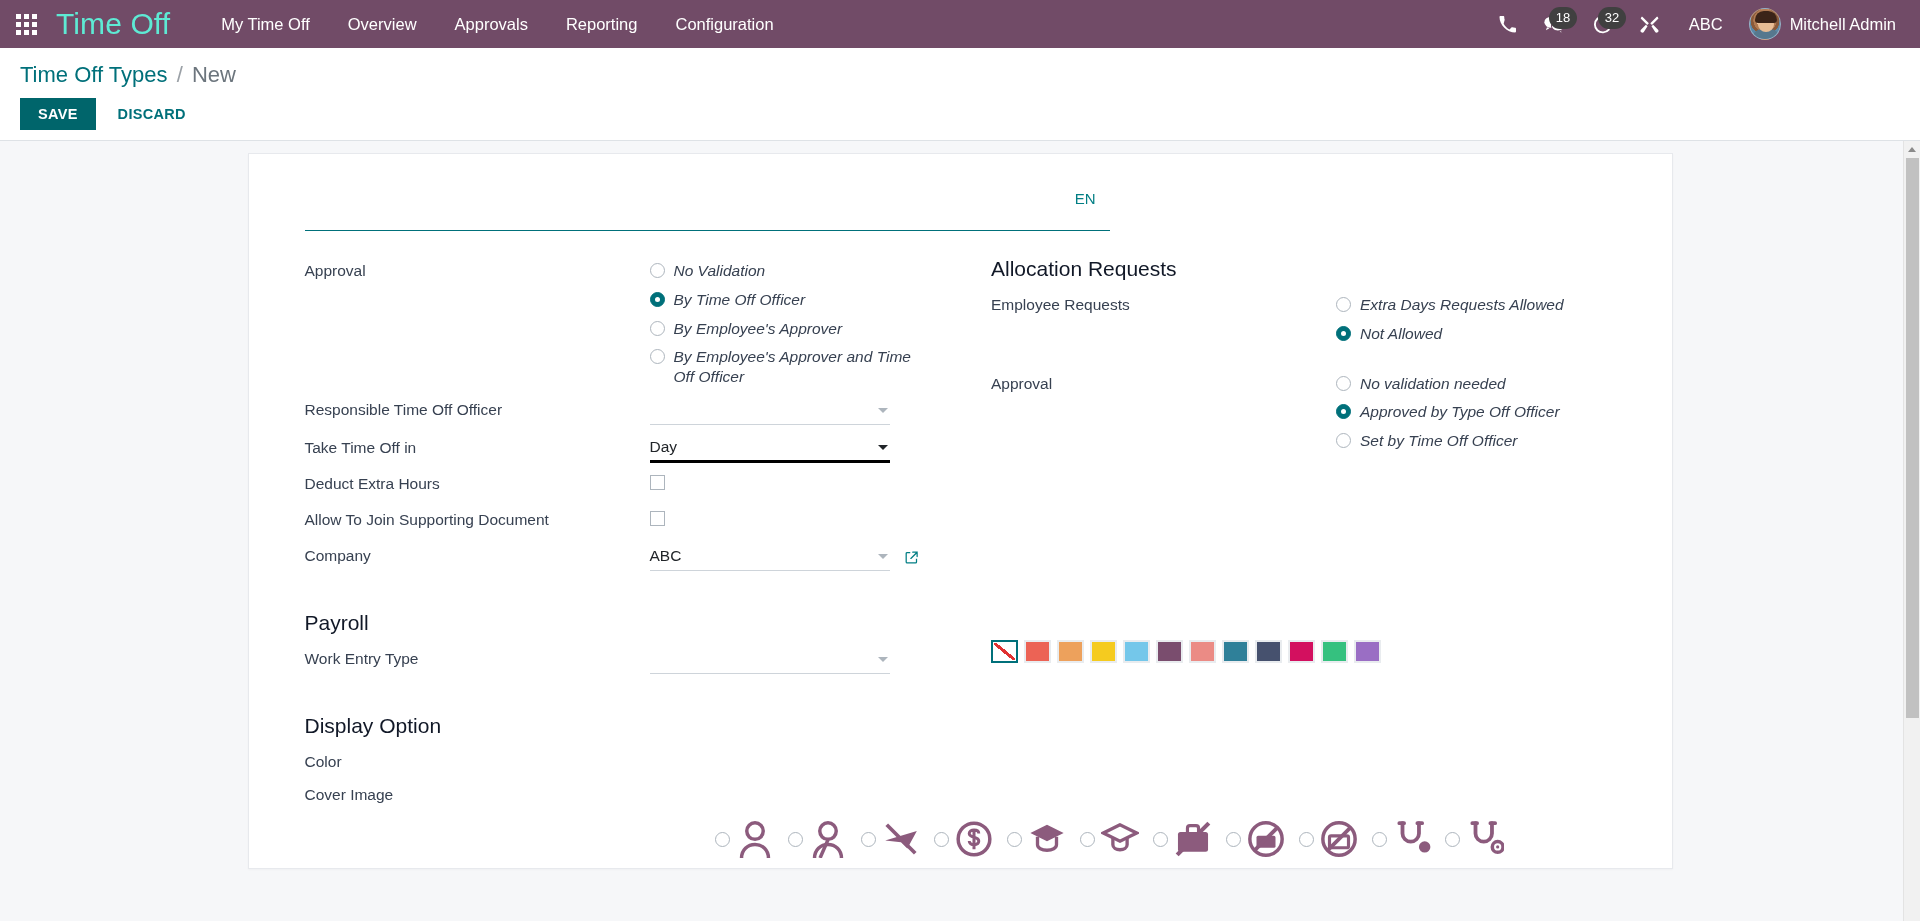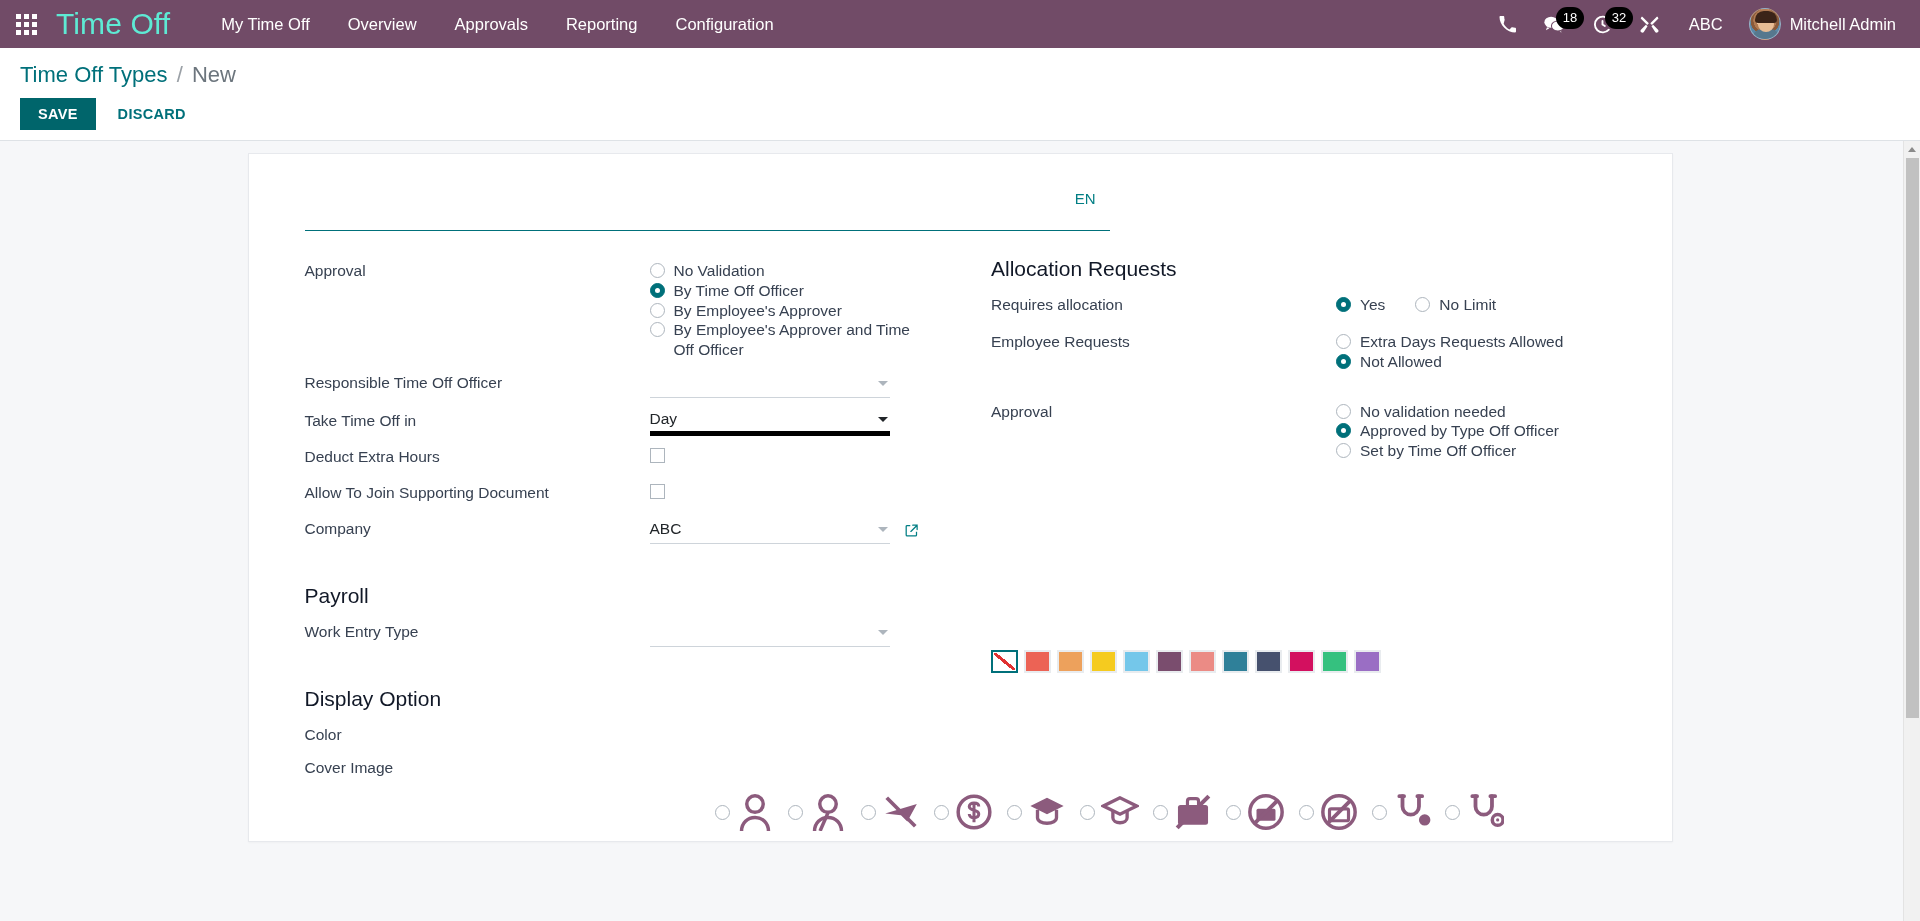--- a/index.html
+++ b/index.html
@@ -61,22 +61,22 @@
   .nav-btn {
     position: relative;
     height: 48px;
     display: flex; align-items: center; justify-content: center;
     padding: 0 14px;
     cursor: pointer;
   }
   .nav-btn svg { display: block; }
   .badge {
     position: absolute;
-    top: 7px; left: 26px;
-    background: #000000;
+    top: 7px; left: 19px;
+    background: #404040;
     color: #fff;
     font-size: 13px;
     line-height: 1;
     padding: 4px 7px 5px;
     border-radius: 14px;
     min-width: 22px;
     text-align: center;
     font-weight: 400;
   }
   .nav-company {
@@ -201,21 +201,21 @@
     width: 345px;
     flex: none;
     font-size: 15.5px;
     color: #374151;
     padding-top: 4px;
     line-height: 1.3;
   }
   .field-value { flex: 1; min-width: 0; padding-top: 1px; }
 
   
-  .radio-list { display: flex; flex-direction: column; padding-top: 3px; }
+  .radio-list { display: flex; flex-direction: column; gap: 9px; padding-top: 3px; font-style: italic; }
   .radio-inline { display: flex; align-items: center; gap: 30px; padding-top: 3px; }
   .radio-opt { display: flex; align-items: flex-start; gap: 9px; cursor: pointer; }
   .rad {
     width: 15px; height: 15px; border-radius: 50%;
     border: 1px solid #adb5bd; background: #fff;
     flex: none; margin-top: 2px;
     position: relative;
   }
   .rad.on { border-color: #00707a; background: #00707a; }
   .rad.on::after {
@@ -230,21 +230,21 @@
 
   
   .sel-field {
     width: 240px;
     border-bottom: 1px solid #ced4da;
     display: flex; align-items: center;
     height: 28px;
     position: relative;
     cursor: pointer;
   }
-  .sel-field.filled { border-bottom: 5px solid #000000; }
+  .sel-field.filled { border-bottom: 3px solid #000000; }
   .sel-field .sel-text {
     font-size: 15.5px; color: #212529; flex: 1;
     padding-bottom: 2px;
   }
   .caret {
     width: 0; height: 0;
     border-left: 5px solid transparent;
     border-right: 5px solid transparent;
     border-top: 5px solid #adb5bd;
     margin-right: 2px;
@@ -510,35 +510,20 @@
 
         <div class="field-row" style="margin-top:4px">
           <div class="field-label">Cover Image</div>
         </div>
       </div>
 
       <div class="col">
 
         <h2 class="group-title">Allocation Requests</h2>
 
-        <div class="field-row">
-          <div class="field-label">Requires allocation</div>
-          <div class="field-value">
-            <div class="radio-inline">
-              <label class="radio-opt">
-                <span class="rad on"></span>
-                <span class="lbl">Yes</span>
-              </label>
-              <label class="radio-opt">
-                <span class="rad"></span>
-                <span class="lbl">No Limit</span>
-              </label>
-            </div>
-          </div>
-        </div>
 
         <div class="field-row" style="margin-top:8px">
           <div class="field-label">Employee Requests</div>
           <div class="field-value">
             <div class="radio-list">
               <label class="radio-opt wide">
                 <span class="rad"></span>
                 <span class="lbl" style="max-width:300px">Extra Days Requests Allowed</span>
               </label>
               <label class="radio-opt">

